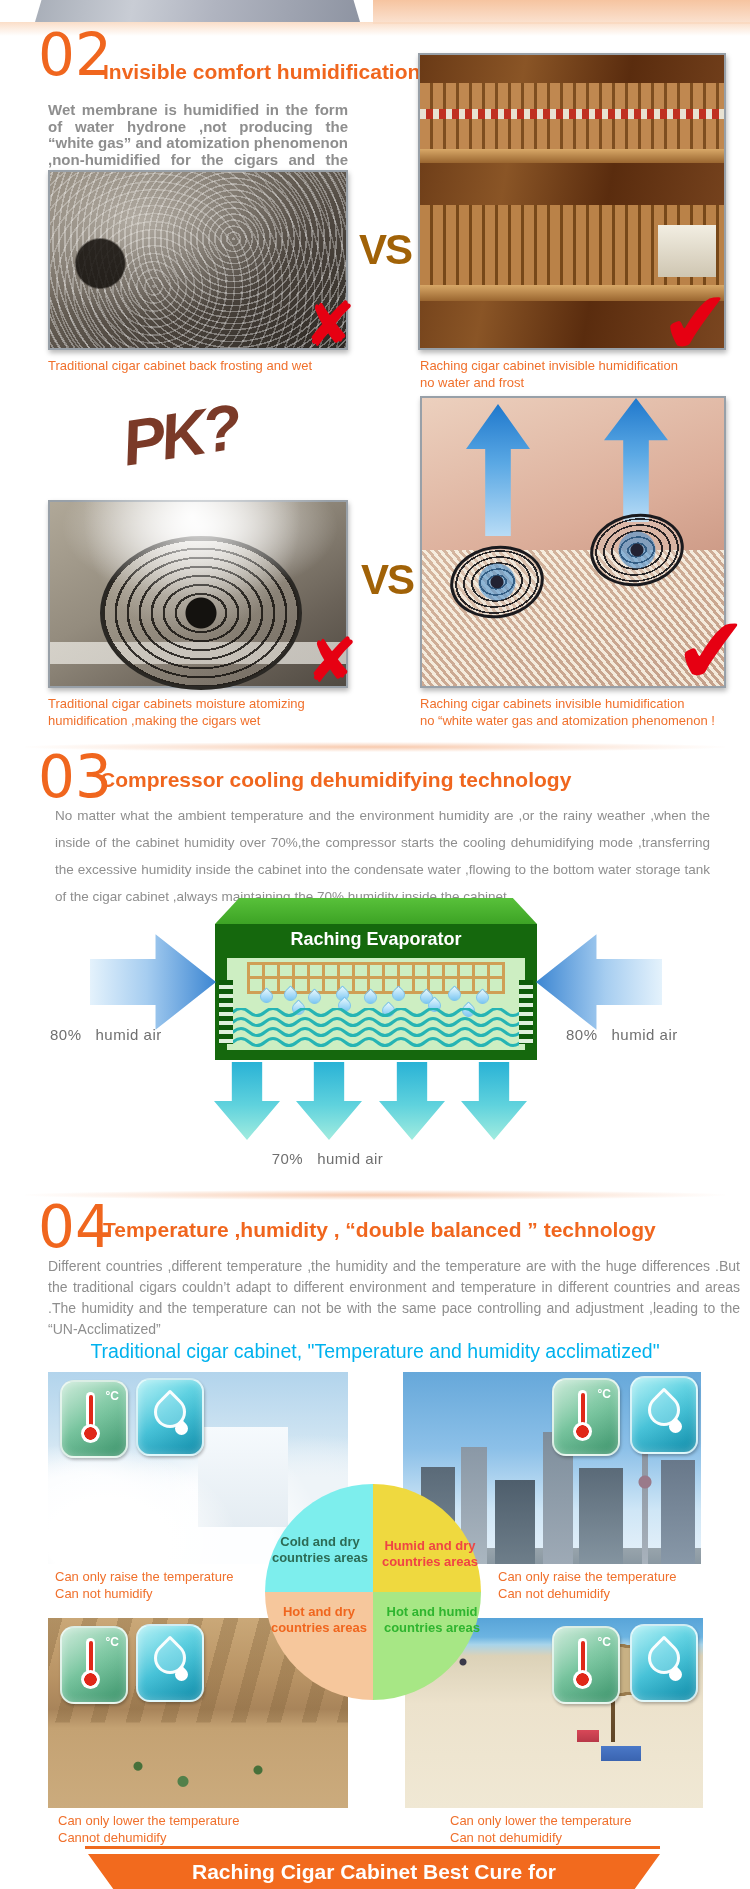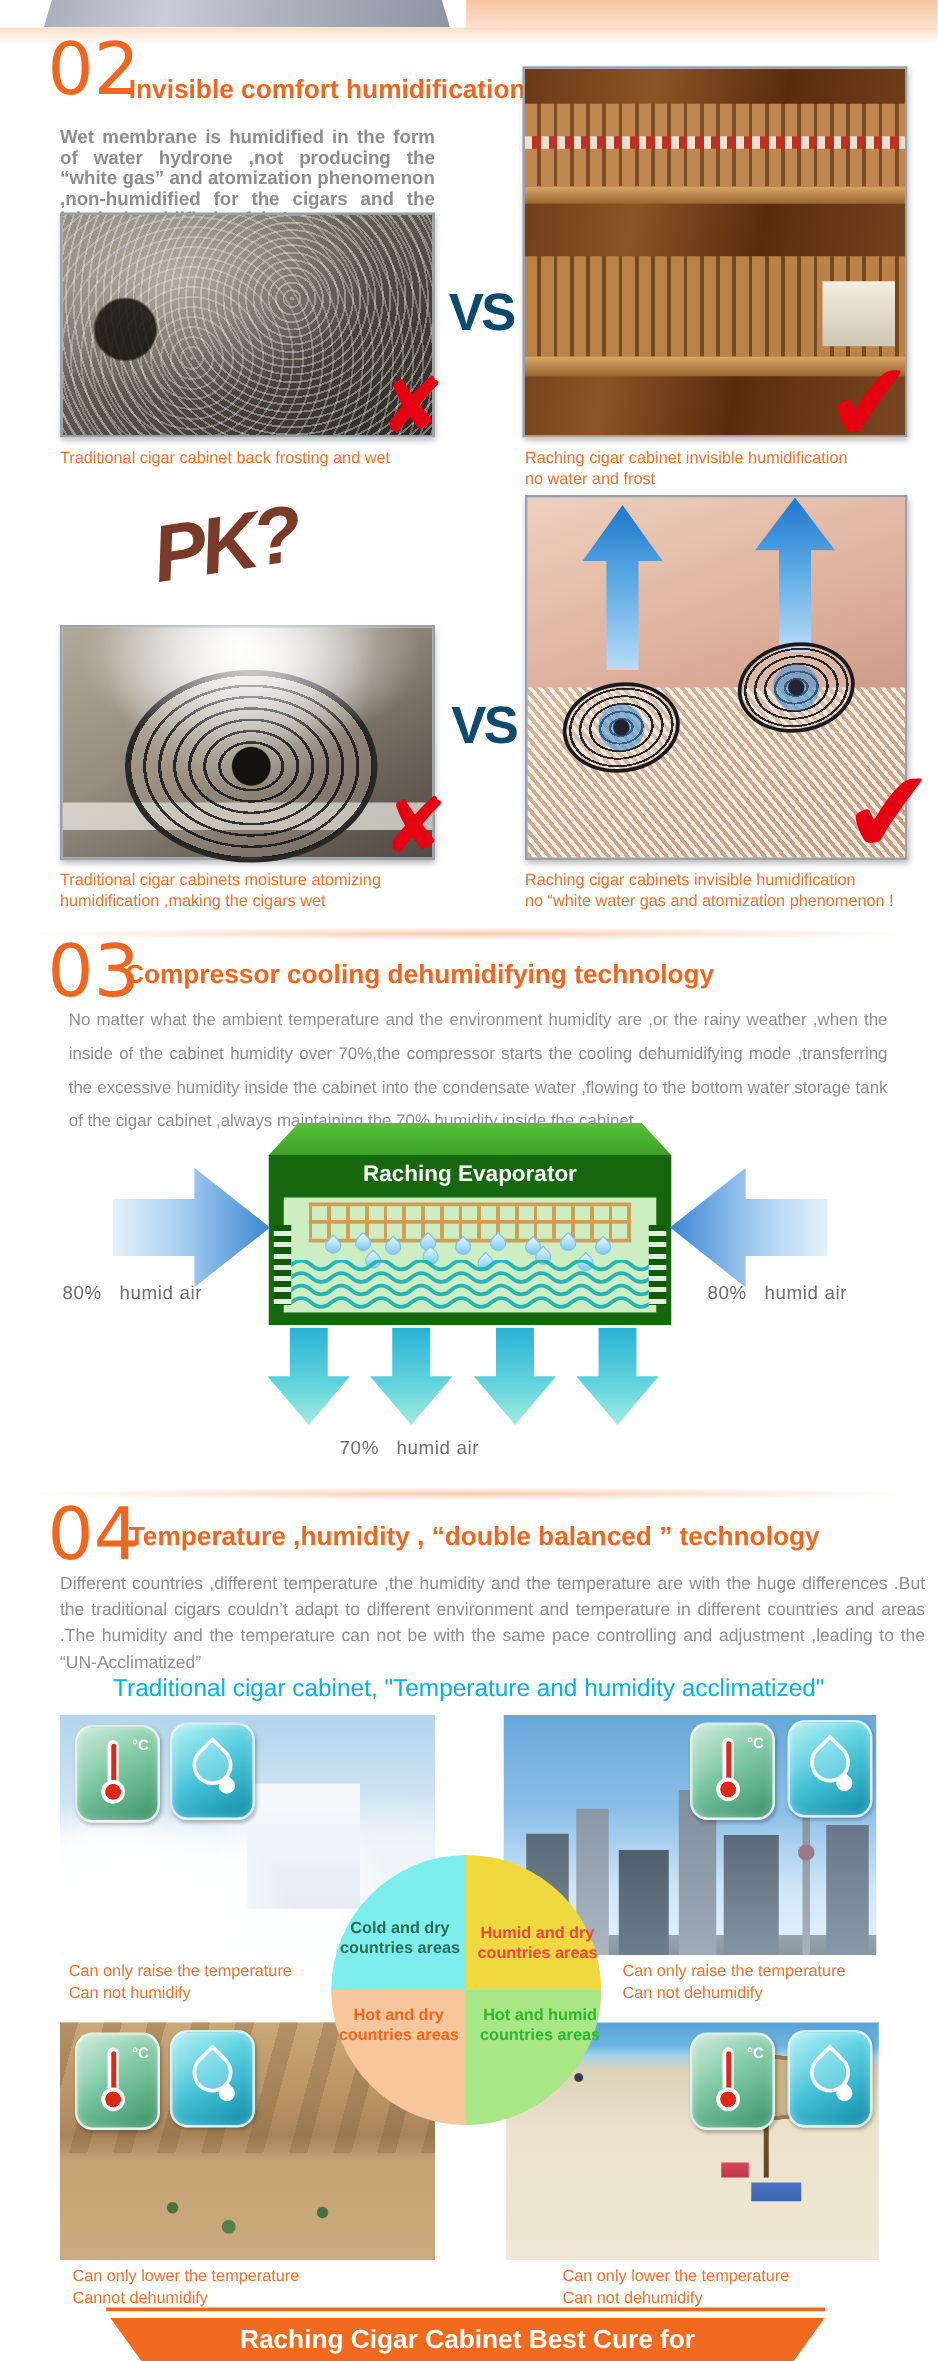--- a/index.html
+++ b/index.html
@@ -3,21 +3,21 @@
 <meta charset="utf-8">
 <style>
   html,body{margin:0;padding:0;background:#fff;}
   .page{position:relative;width:750px;height:1889px;margin:0 auto;background:#fff;overflow:hidden;
         font-family:"Liberation Sans","DejaVu Sans",sans-serif;}
   .ab{position:absolute;}
   .num{font-size:58px;line-height:58px;color:#f0661e;font-family:"DejaVu Sans",sans-serif;font-weight:400;}
   .sec-title{font-size:21px;font-weight:700;color:#f0661e;white-space:nowrap;}
   .body-txt{color:#8e8e8e;text-align:justify;}
   .cap{color:#f0702c;font-size:13px;line-height:17px;white-space:nowrap;}
-  .vs{color:#0c4a6e;font-size:42px;font-weight:700;letter-spacing:-2px;font-family:"Liberation Sans",sans-serif;}
+  .vs{color:#a16207;font-size:42px;font-weight:700;letter-spacing:-2px;font-family:"Liberation Sans",sans-serif;}
   .mark{font-family:"DejaVu Sans",sans-serif;color:#e60012;line-height:1;font-weight:700;}
   .framed{border:2px solid #98a0a8;box-shadow:1px 3px 5px rgba(0,0,0,.28);box-sizing:border-box;}
   .soft-div{height:10px;background:radial-gradient(ellipse at center,rgba(240,150,95,.5) 0%,rgba(255,255,255,0) 72%);}
 
   
   .top-photo{left:35px;top:0;width:325px;height:22px;
      background:linear-gradient(100deg,#a8aeb8 0%,#c9cdd5 30%,#b0b4c0 55%,#8e94a2 100%);
      clip-path:polygon(2% 0,98% 0,100% 100%,0 100%);}
   .top-peach{left:373px;top:0;width:377px;height:24px;background:linear-gradient(180deg,#f6c4a0,#fbe3d2);}
   .top-fade{left:0;top:22px;width:750px;height:14px;background:linear-gradient(180deg,rgba(250,216,190,.85),rgba(255,255,255,0));}

